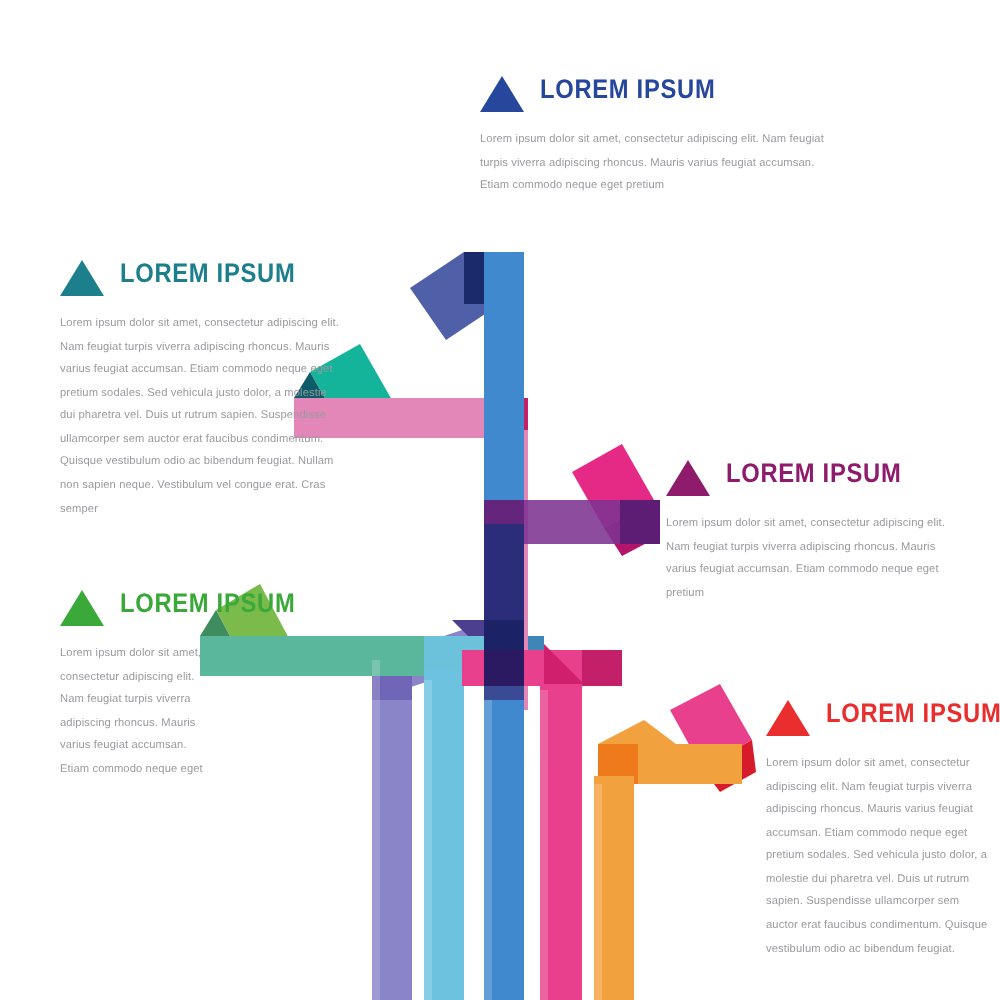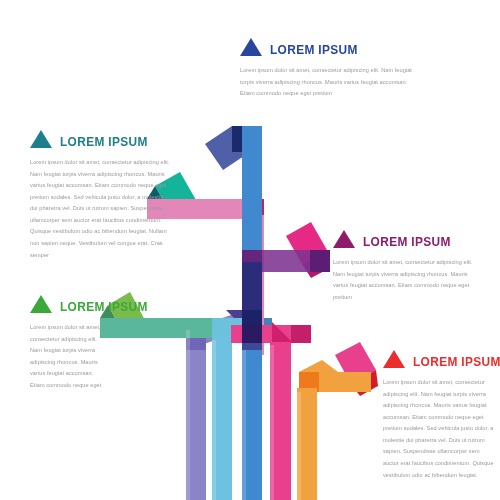--- a/index.html
+++ b/index.html
@@ -8,21 +8,21 @@
     background:#ffffff;
     font-family:"Liberation Sans",sans-serif;
     overflow:hidden;
     position:relative;
   }
   #canvas{position:absolute;left:0;top:0;width:500px;height:500px;}
   .ribbon-layer{position:absolute;left:0;top:0;width:500px;height:500px;}
 
   .block{position:absolute;}
   .block-head{
-    display:flex;align-items:flex-end;gap:8px;
+    display:flex;align-items:flex-start;gap:8px;
   }
   .tri{
     width:0;height:0;flex:0 0 auto;
     border-left:11px solid transparent;
     border-right:11px solid transparent;
   }
   .block-title{
     font-family:"Liberation Sans Narrow","Liberation Sans",sans-serif;
     font-weight:bold;
     font-size:13.5px;

